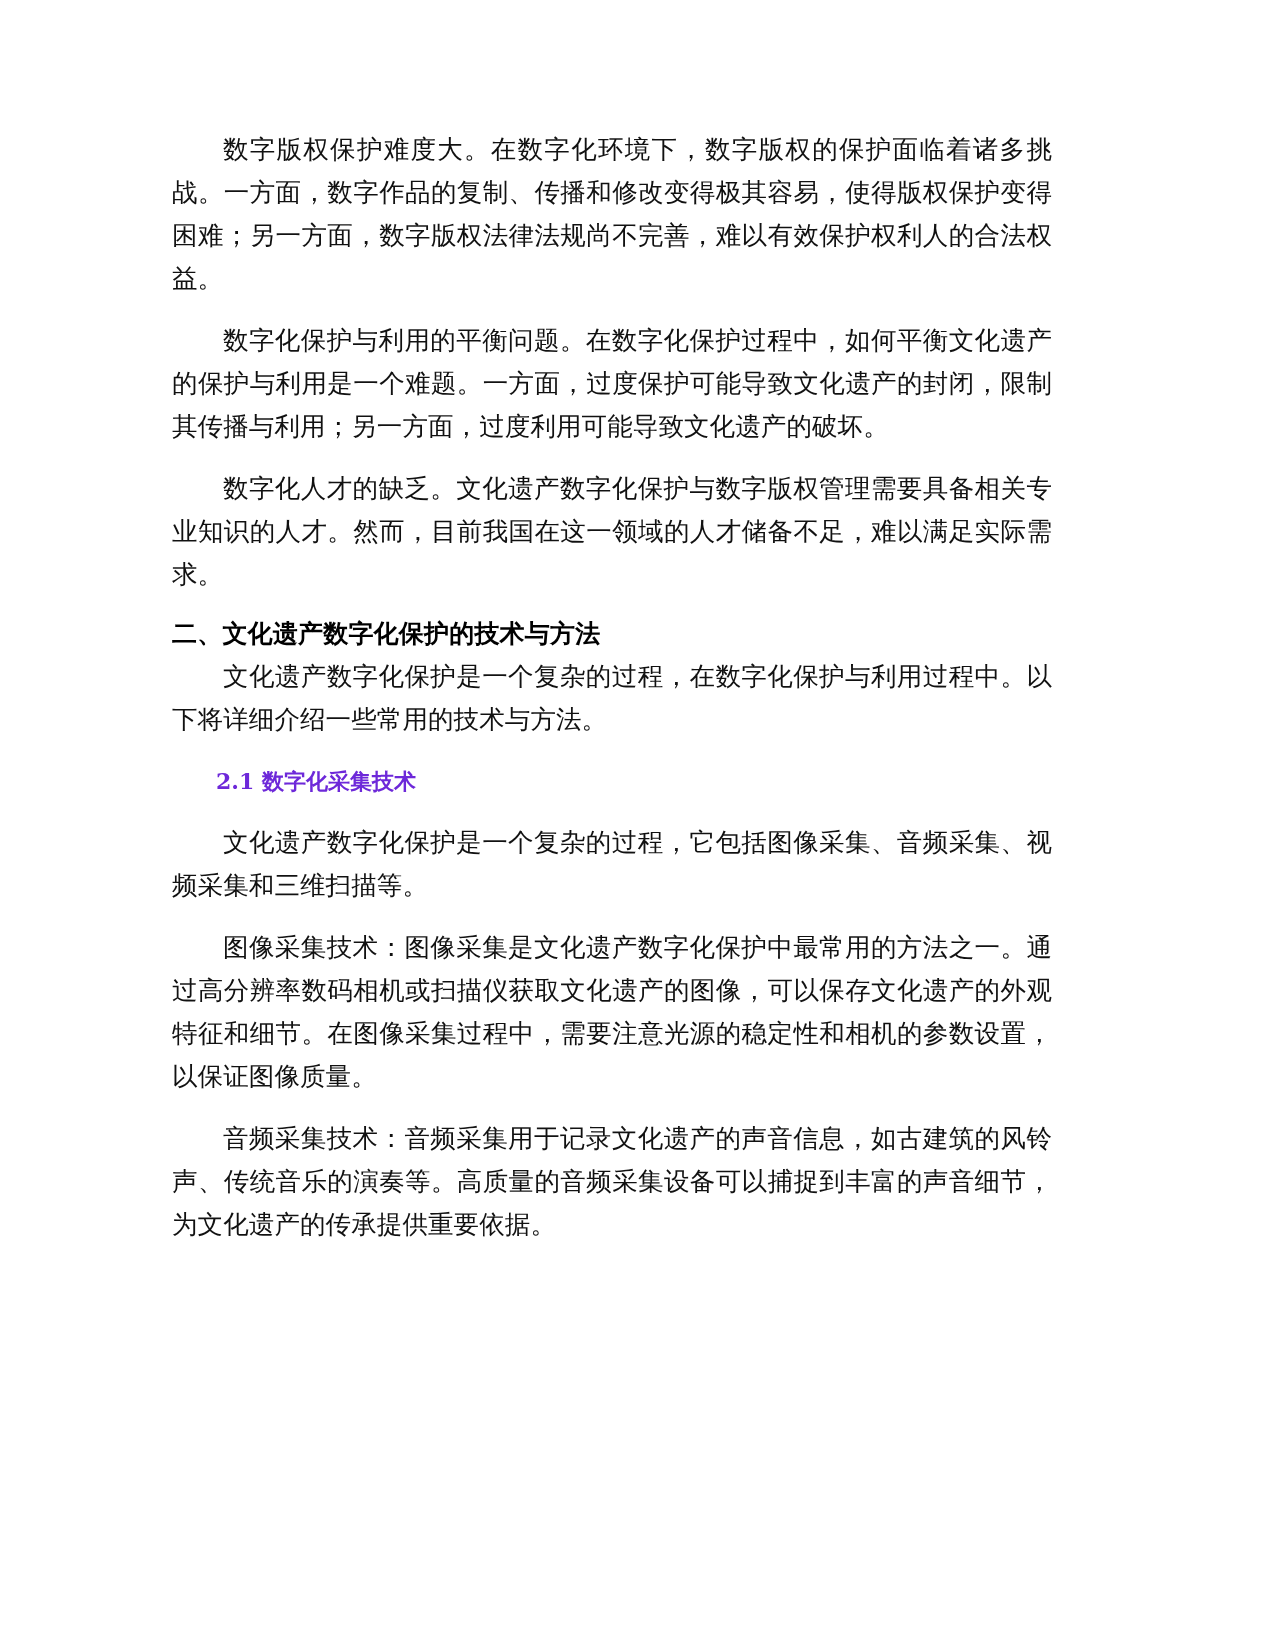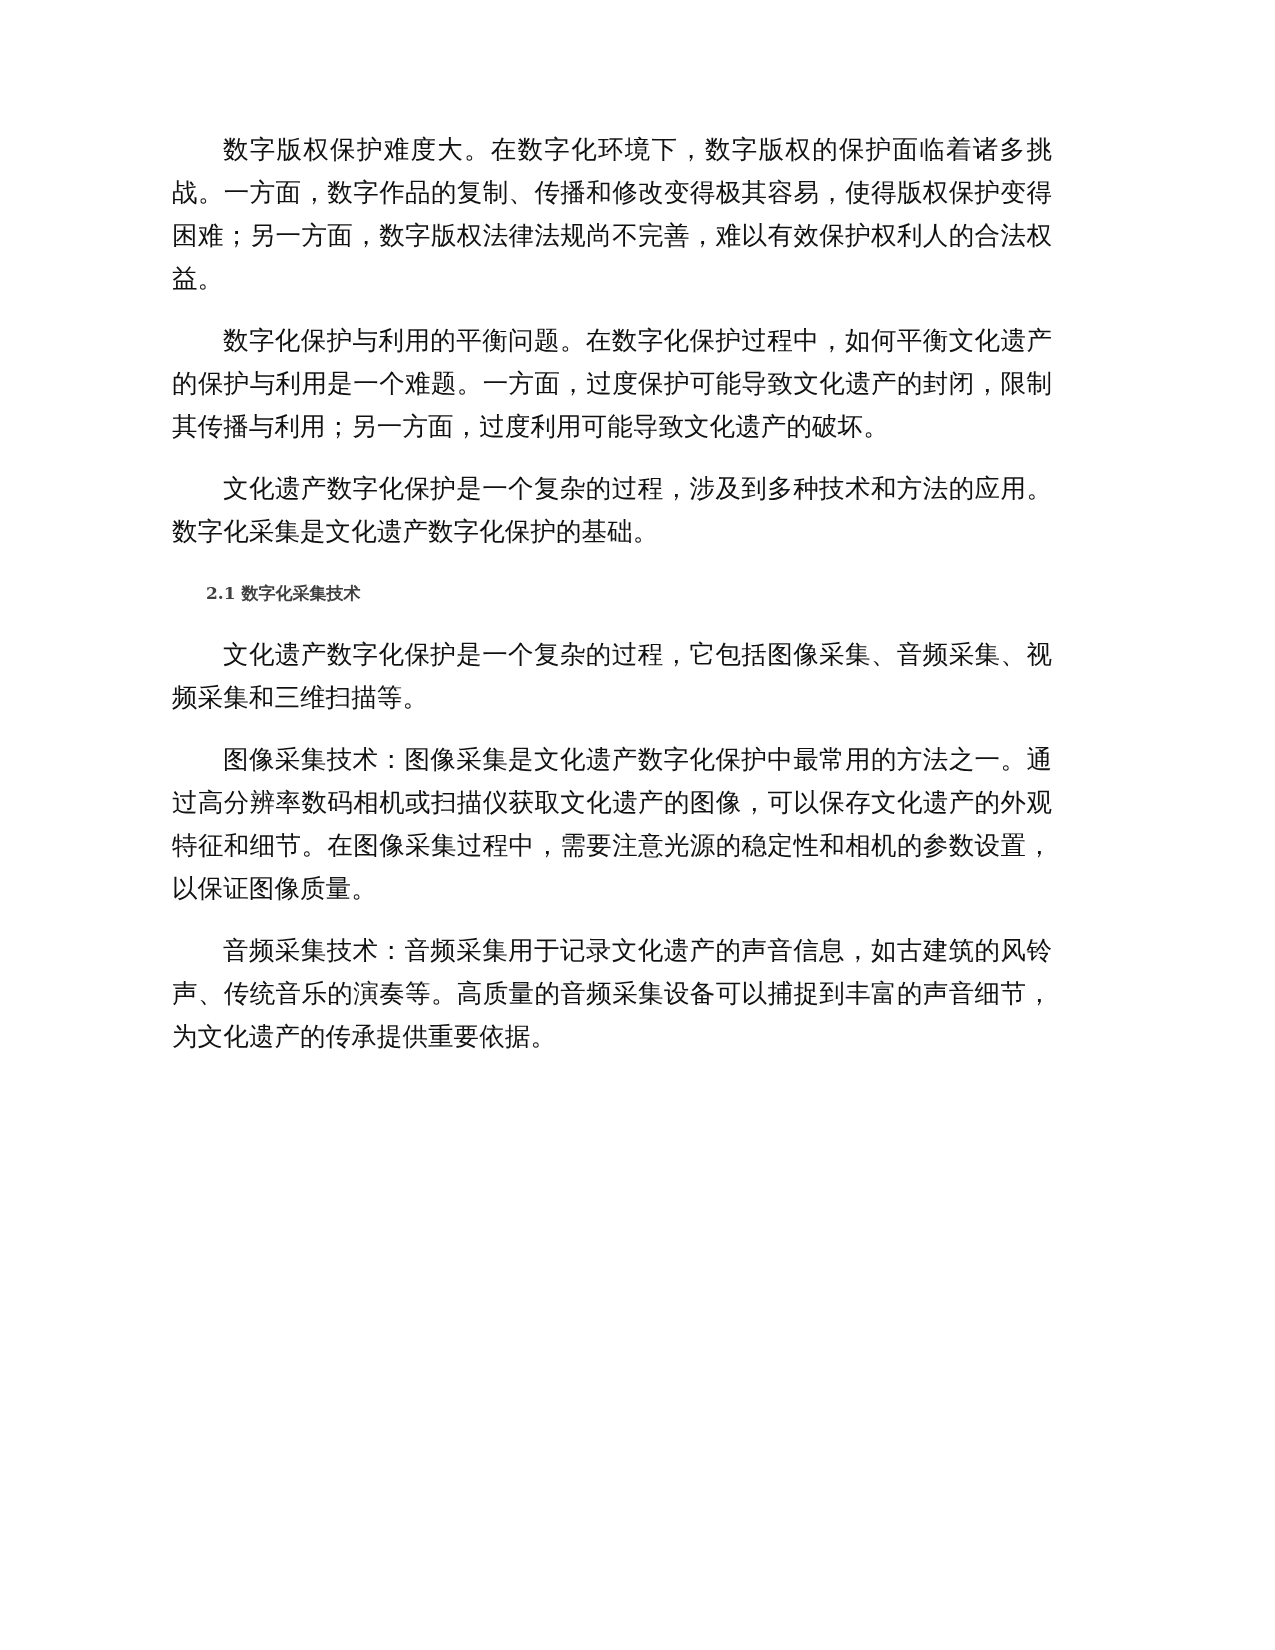--- a/index.html
+++ b/index.html
@@ -45,46 +45,48 @@
     font-weight: bold;
     line-height: 38px;
     margin: 9px 0 0 0;
     text-indent: 0;
     letter-spacing: 0.2px;
     color: #000000;
   }
   
   .h-sub {
     font-family: "DejaVu Serif", "Liberation Serif", serif;
-    font-size: 17px;
+    font-size: 22px;
     line-height: 43px;
     text-indent: 2em;
     margin: 18px 0 18px 0;
-    color: #404040;
+    color: #6d28d9;
   }
   
   .para.after-heading {
     margin-top: 2px;
   }
 </style>
 </head>
 <body>
 
 <div class="page">
   <div class="content">
 
     <p class="para">数字版权保护难度大。在数字化环境下，数字版权的保护面临着诸多挑战。一方面，数字作品的复制、传播和修改变得极其容易，使得版权保护变得困难；另一方面，数字版权法律法规尚不完善，难以有效保护权利人的合法权益。</p>
 
     <p class="para">数字化保护与利用的平衡问题。在数字化保护过程中，如何平衡文化遗产的保护与利用是一个难题。一方面，过度保护可能导致文化遗产的封闭，限制其传播与利用；另一方面，过度利用可能导致文化遗产的破坏。</p>
 
+    <p class="para">数字化人才的缺乏。文化遗产数字化保护与数字版权管理需要具备相关专业知识的人才。然而，目前我国在这一领域的人才储备不足，难以满足实际需求。</p>
 
 
 
+    <h2 class="h-section">二、文化遗产数字化保护的技术与方法</h2>
 
-    <p class="para after-heading">文化遗产数字化保护是一个复杂的过程，涉及到多种技术和方法的应用。数字化采集是文化遗产数字化保护的基础。</p>
+    <p class="para after-heading">文化遗产数字化保护是一个复杂的过程，在数字化保护与利用过程中。以下将详细介绍一些常用的技术与方法。</p>
 
     <h3 class="h-sub">2.1 数字化采集技术</h3>
 
     <p class="para">文化遗产数字化保护是一个复杂的过程，它包括图像采集、音频采集、视频采集和三维扫描等。</p>
 
     <p class="para">图像采集技术：图像采集是文化遗产数字化保护中最常用的方法之一。通过高分辨率数码相机或扫描仪获取文化遗产的图像，可以保存文化遗产的外观特征和细节。在图像采集过程中，需要注意光源的稳定性和相机的参数设置，以保证图像质量。</p>
 
     <p class="para">音频采集技术：音频采集用于记录文化遗产的声音信息，如古建筑的风铃声、传统音乐的演奏等。高质量的音频采集设备可以捕捉到丰富的声音细节，为文化遗产的传承提供重要依据。</p>
 
 

